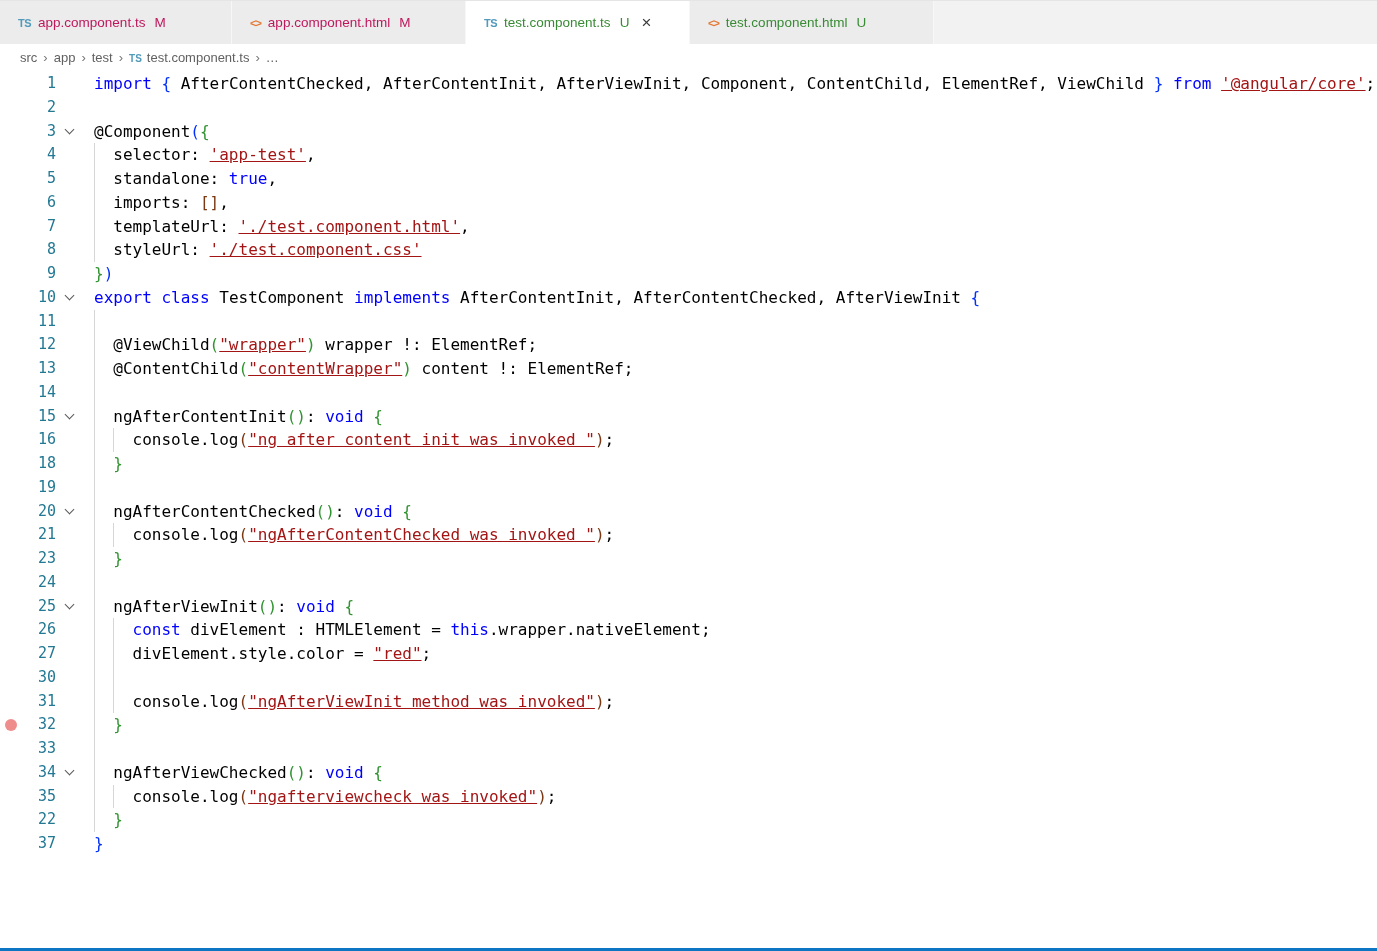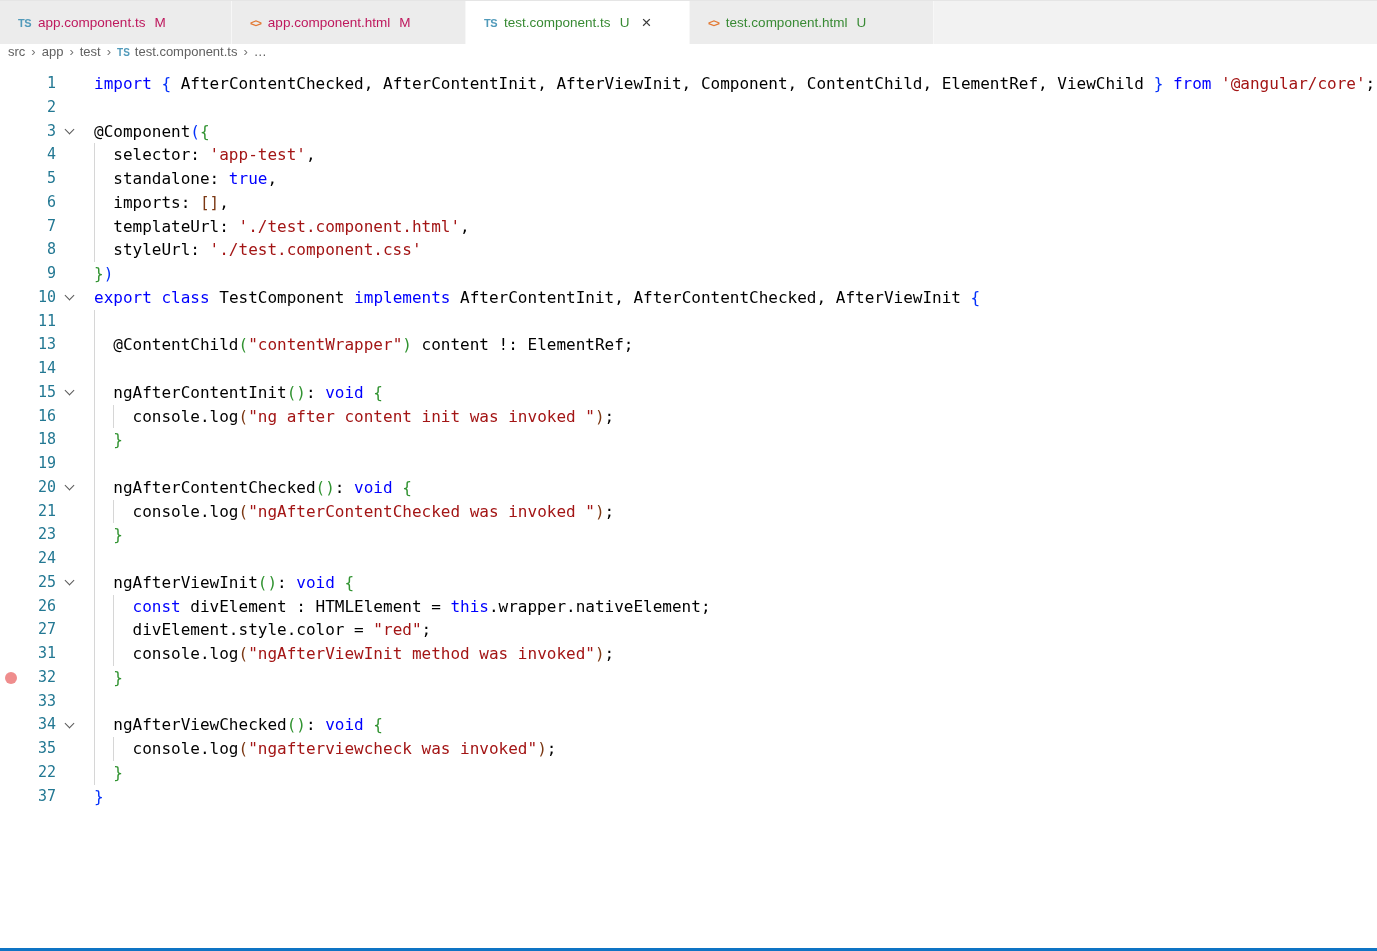--- a/index.html
+++ b/index.html
@@ -13,22 +13,22 @@
   .tab.active { background:#ffffff; }
   .tab .ficon { font-weight:bold; font-size:11px; margin-right:7px; letter-spacing:-0.5px; }
   .ficon.ts { color:#519aba; }
   .ficon.html { color:#e37933; letter-spacing:-1px; }
   .tab .badge { margin-left:9px; font-size:13.5px; }
   .tab.modified .lbl, .tab.modified .badge { color:#be185d; }
   .tab.untracked .lbl, .tab.untracked .badge { color:#388a34; }
   .tab .close { margin-left:12px; font-size:17px; color:#3b3b3b; line-height:1; }
 
   
-  .breadcrumb { display:flex; height:26px; background:#ffffff;
-                padding-left:8px; font-size:13px; color:#616161; }
+  .breadcrumb { display:flex; align-items:center; height:26px; background:#ffffff;
+                padding-left:20px; font-size:13px; color:#616161; }
   .breadcrumb .sep { margin:0 6px; color:#767676; font-size:13px; }
   .breadcrumb .ficon { font-weight:bold; font-size:10px; margin-right:5px; }
   .crumb { cursor:pointer; }
 
   
   .editor { padding-top:2px; background:#ffffff;
             font-family:"DejaVu Sans Mono", monospace; font-size:16px; }
   .line { display:flex; height:23.75px; line-height:23.75px; white-space:pre; }
   .bpcell { width:26px; position:relative; }
   .bpdot  { position:absolute; left:5px; top:6px; width:12px; height:12px;
@@ -36,21 +36,21 @@
   .lnum { width:30px; text-align:right; color:#237893; font-size:15px; }
   .foldcell { width:26px; display:flex; align-items:center; justify-content:center; }
   .chev { display:inline-block; width:7px; height:7px; margin-top:-4px;
           border-right:1.3px solid #5a5a5a; border-bottom:1.3px solid #5a5a5a;
           transform:rotate(45deg); }
   .codecell { position:relative; padding-left:12px; flex:1; }
   .guide { position:absolute; top:0; bottom:0; width:0; border-left:1px solid #d6d6d6; }
 
   .tk-k  { color:#0000ff; }
   .tk-t  { color:#000000; }
-  .tk-s  { color:#a31515; }
+  .tk-s  { color:#a31515;text-decoration:underline; }
   .tk-b1 { color:#0431fa; }
   .tk-b2 { color:#319331; }
   .tk-b3 { color:#7b3814; }
 
   .bottom-line { position:fixed; left:0; right:0; bottom:0; height:3px; background:#0e74c4; }
 </style>
 </head>
 <body>
 
 <div class="tabbar" id="tabbar">
@@ -92,33 +92,35 @@
     <div class="line"><div class="bpcell"></div><div class="lnum">2</div><div class="foldcell"></div><div class="codecell"></div></div>
     <div class="line"><div class="bpcell"></div><div class="lnum">3</div><div class="foldcell"><span class="chev"></span></div><div class="codecell"><span class="tk-t">@Component</span><span class="tk-b1">(</span><span class="tk-b2">{</span></div></div>
     <div class="line"><div class="bpcell"></div><div class="lnum">4</div><div class="foldcell"></div><div class="codecell"><span class="guide" style="left: 12px;"></span><span class="tk-t">  selector: </span><span class="tk-s">'app-test'</span><span class="tk-t">,</span></div></div>
     <div class="line"><div class="bpcell"></div><div class="lnum">5</div><div class="foldcell"></div><div class="codecell"><span class="guide" style="left: 12px;"></span><span class="tk-t">  standalone: </span><span class="tk-k">true</span><span class="tk-t">,</span></div></div>
     <div class="line"><div class="bpcell"></div><div class="lnum">6</div><div class="foldcell"></div><div class="codecell"><span class="guide" style="left: 12px;"></span><span class="tk-t">  imports: </span><span class="tk-b3">[]</span><span class="tk-t">,</span></div></div>
     <div class="line"><div class="bpcell"></div><div class="lnum">7</div><div class="foldcell"></div><div class="codecell"><span class="guide" style="left: 12px;"></span><span class="tk-t">  templateUrl: </span><span class="tk-s">'./test.component.html'</span><span class="tk-t">,</span></div></div>
     <div class="line"><div class="bpcell"></div><div class="lnum">8</div><div class="foldcell"></div><div class="codecell"><span class="guide" style="left: 12px;"></span><span class="tk-t">  styleUrl: </span><span class="tk-s">'./test.component.css'</span></div></div>
     <div class="line"><div class="bpcell"></div><div class="lnum">9</div><div class="foldcell"></div><div class="codecell"><span class="tk-b2">}</span><span class="tk-b1">)</span></div></div>
     <div class="line"><div class="bpcell"></div><div class="lnum">10</div><div class="foldcell"><span class="chev"></span></div><div class="codecell"><span class="tk-k">export</span><span class="tk-t"> </span><span class="tk-k">class</span><span class="tk-t"> TestComponent </span><span class="tk-k">implements</span><span class="tk-t"> AfterContentInit, AfterContentChecked, AfterViewInit </span><span class="tk-b1">{</span></div></div>
     <div class="line"><div class="bpcell"></div><div class="lnum">11</div><div class="foldcell"></div><div class="codecell"><span class="guide" style="left: 12px;"></span></div></div>
+    <div class="line"><div class="bpcell"></div><div class="lnum">12</div><div class="foldcell"></div><div class="codecell"><span class="guide" style="left: 12px;"></span><span class="tk-t">  @ViewChild</span><span class="tk-b2">(</span><span class="tk-s">"wrapper"</span><span class="tk-b2">)</span><span class="tk-t"> wrapper !: ElementRef;</span></div></div>
     <div class="line"><div class="bpcell"></div><div class="lnum">13</div><div class="foldcell"></div><div class="codecell"><span class="guide" style="left: 12px;"></span><span class="tk-t">  @ContentChild</span><span class="tk-b2">(</span><span class="tk-s">"contentWrapper"</span><span class="tk-b2">)</span><span class="tk-t"> content !: ElementRef;</span></div></div>
     <div class="line"><div class="bpcell"></div><div class="lnum">14</div><div class="foldcell"></div><div class="codecell"><span class="guide" style="left: 12px;"></span></div></div>
     <div class="line"><div class="bpcell"></div><div class="lnum">15</div><div class="foldcell"><span class="chev"></span></div><div class="codecell"><span class="guide" style="left: 12px;"></span><span class="tk-t">  ngAfterContentInit</span><span class="tk-b2">()</span><span class="tk-t">: </span><span class="tk-k">void</span><span class="tk-t"> </span><span class="tk-b2">{</span></div></div>
     <div class="line"><div class="bpcell"></div><div class="lnum">16</div><div class="foldcell"></div><div class="codecell"><span class="guide" style="left: 12px;"></span><span class="guide" style="left: 31.26px;"></span><span class="tk-t">    console.log</span><span class="tk-b3">(</span><span class="tk-s">"ng after content init was invoked "</span><span class="tk-b3">)</span><span class="tk-t">;</span></div></div>
     <div class="line"><div class="bpcell"></div><div class="lnum">18</div><div class="foldcell"></div><div class="codecell"><span class="guide" style="left: 12px;"></span><span class="tk-t">  </span><span class="tk-b2">}</span></div></div>
     <div class="line"><div class="bpcell"></div><div class="lnum">19</div><div class="foldcell"></div><div class="codecell"><span class="guide" style="left: 12px;"></span></div></div>
     <div class="line"><div class="bpcell"></div><div class="lnum">20</div><div class="foldcell"><span class="chev"></span></div><div class="codecell"><span class="guide" style="left: 12px;"></span><span class="tk-t">  ngAfterContentChecked</span><span class="tk-b2">()</span><span class="tk-t">: </span><span class="tk-k">void</span><span class="tk-t"> </span><span class="tk-b2">{</span></div></div>
     <div class="line"><div class="bpcell"></div><div class="lnum">21</div><div class="foldcell"></div><div class="codecell"><span class="guide" style="left: 12px;"></span><span class="guide" style="left: 31.26px;"></span><span class="tk-t">    console.log</span><span class="tk-b3">(</span><span class="tk-s">"ngAfterContentChecked was invoked "</span><span class="tk-b3">)</span><span class="tk-t">;</span></div></div>
     <div class="line"><div class="bpcell"></div><div class="lnum">23</div><div class="foldcell"></div><div class="codecell"><span class="guide" style="left: 12px;"></span><span class="tk-t">  </span><span class="tk-b2">}</span></div></div>
     <div class="line"><div class="bpcell"></div><div class="lnum">24</div><div class="foldcell"></div><div class="codecell"><span class="guide" style="left: 12px;"></span></div></div>
     <div class="line"><div class="bpcell"></div><div class="lnum">25</div><div class="foldcell"><span class="chev"></span></div><div class="codecell"><span class="guide" style="left: 12px;"></span><span class="tk-t">  ngAfterViewInit</span><span class="tk-b2">()</span><span class="tk-t">: </span><span class="tk-k">void</span><span class="tk-t"> </span><span class="tk-b2">{</span></div></div>
     <div class="line"><div class="bpcell"></div><div class="lnum">26</div><div class="foldcell"></div><div class="codecell"><span class="guide" style="left: 12px;"></span><span class="guide" style="left: 31.26px;"></span><span class="tk-t">    </span><span class="tk-k">const</span><span class="tk-t"> divElement : HTMLElement = </span><span class="tk-k">this</span><span class="tk-t">.wrapper.nativeElement;</span></div></div>
     <div class="line"><div class="bpcell"></div><div class="lnum">27</div><div class="foldcell"></div><div class="codecell"><span class="guide" style="left: 12px;"></span><span class="guide" style="left: 31.26px;"></span><span class="tk-t">    divElement.style.color = </span><span class="tk-s">"red"</span><span class="tk-t">;</span></div></div>
+    <div class="line"><div class="bpcell"></div><div class="lnum">30</div><div class="foldcell"></div><div class="codecell"><span class="guide" style="left: 12px;"></span><span class="guide" style="left: 31.26px;"></span></div></div>
     <div class="line"><div class="bpcell"></div><div class="lnum">31</div><div class="foldcell"></div><div class="codecell"><span class="guide" style="left: 12px;"></span><span class="guide" style="left: 31.26px;"></span><span class="tk-t">    console.log</span><span class="tk-b3">(</span><span class="tk-s">"ngAfterViewInit method was invoked"</span><span class="tk-b3">)</span><span class="tk-t">;</span></div></div>
     <div class="line"><div class="bpcell"><span class="bpdot"></span></div><div class="lnum">32</div><div class="foldcell"></div><div class="codecell"><span class="guide" style="left: 12px;"></span><span class="tk-t">  </span><span class="tk-b2">}</span></div></div>
     <div class="line"><div class="bpcell"></div><div class="lnum">33</div><div class="foldcell"></div><div class="codecell"><span class="guide" style="left: 12px;"></span></div></div>
     <div class="line"><div class="bpcell"></div><div class="lnum">34</div><div class="foldcell"><span class="chev"></span></div><div class="codecell"><span class="guide" style="left: 12px;"></span><span class="tk-t">  ngAfterViewChecked</span><span class="tk-b2">()</span><span class="tk-t">: </span><span class="tk-k">void</span><span class="tk-t"> </span><span class="tk-b2">{</span></div></div>
     <div class="line"><div class="bpcell"></div><div class="lnum">35</div><div class="foldcell"></div><div class="codecell"><span class="guide" style="left: 12px;"></span><span class="guide" style="left: 31.26px;"></span><span class="tk-t">    console.log</span><span class="tk-b3">(</span><span class="tk-s">"ngafterviewcheck was invoked"</span><span class="tk-b3">)</span><span class="tk-t">;</span></div></div>
     <div class="line"><div class="bpcell"></div><div class="lnum">22</div><div class="foldcell"></div><div class="codecell"><span class="guide" style="left: 12px;"></span><span class="tk-t">  </span><span class="tk-b2">}</span></div></div>
     <div class="line"><div class="bpcell"></div><div class="lnum">37</div><div class="foldcell"></div><div class="codecell"><span class="tk-b1">}</span></div></div>
   </div>
 <div class="bottom-line"></div>
 

